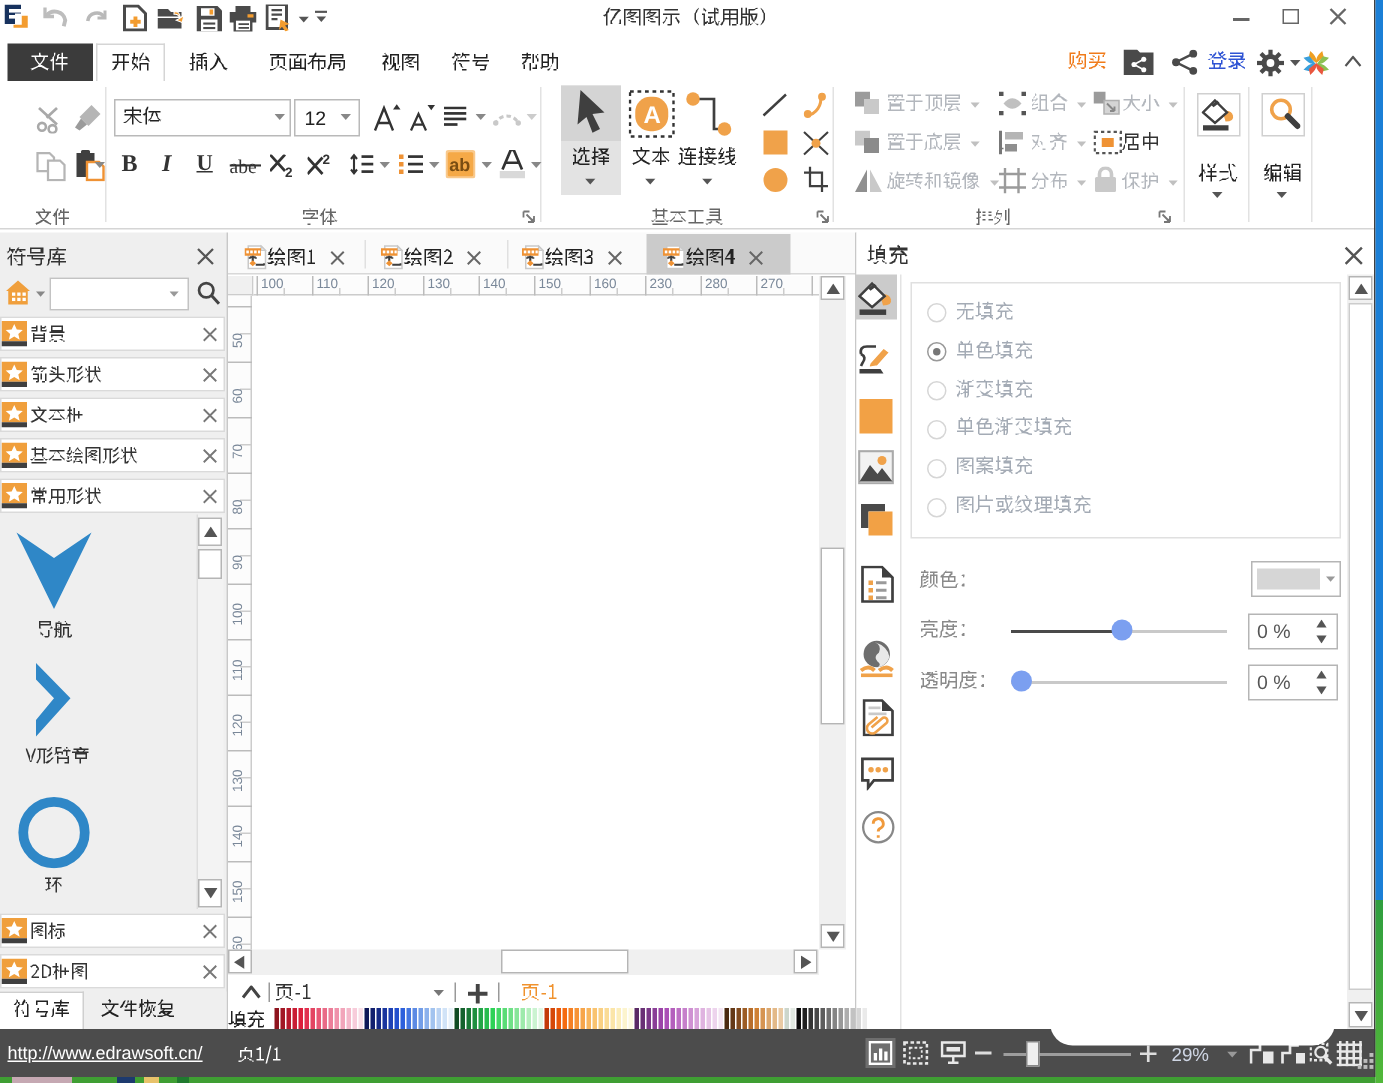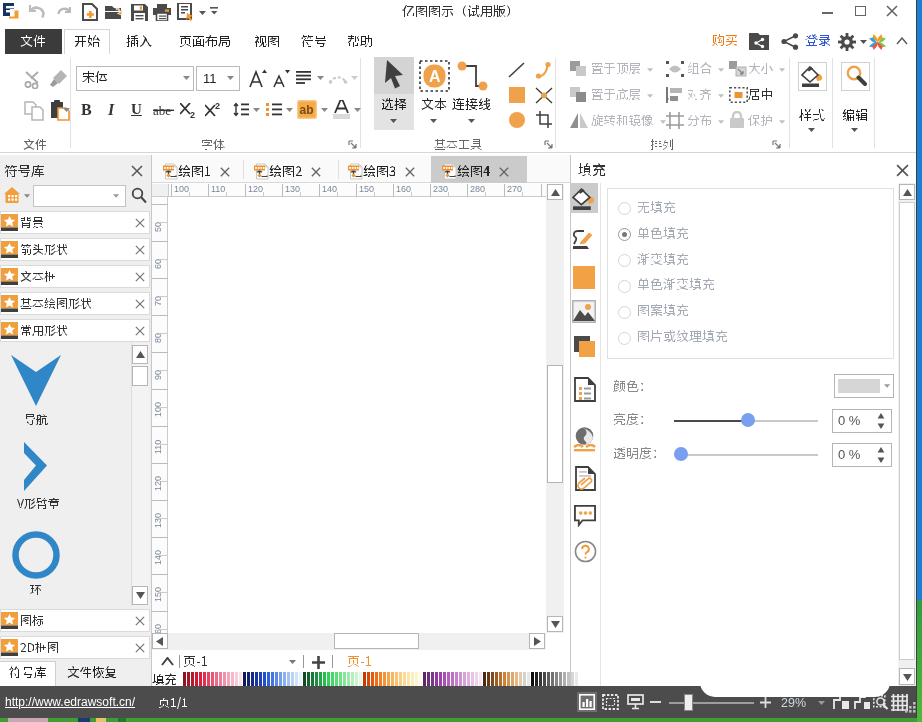--- a/index.html
+++ b/index.html
@@ -173,21 +173,21 @@
         <path transform="translate(0,11)" d="M9 -8 10 -7Q9 -5 8 -4Q6 -2 5 -1Q3 0 1 1Q1 1 1 1Q1 1 1 0Q1 0 0 0Q3 -1 4 -2Q6 -3 7 -4Q8 -6 9 -8ZM3 -8Q4 -6 5 -4Q6 -3 8 -2Q10 -0 12 0Q12 0 11 0Q11 0 11 1Q11 1 11 1Q9 0 7 -1Q6 -2 4 -4Q3 -5 2 -7ZM1 -8H11V-7H1ZM5 -10 6 -10Q6 -10 7 -9Q7 -9 7 -8L6 -8Q6 -8 6 -9Q5 -9 5 -10Z M19 -10H20V1H19ZM17 -9 18 -9Q18 -8 18 -8Q17 -7 17 -6Q17 -5 16 -5Q16 -5 16 -5Q16 -5 16 -5Q16 -5 16 -5Q16 -6 16 -7Q17 -7 17 -8Q17 -9 17 -9ZM17 -8H23V-7H17ZM16 -4H23V-3H16ZM15 -10 16 -10Q16 -9 15 -8Q15 -7 14 -6Q14 -5 13 -4Q13 -4 13 -5Q13 -5 13 -5Q12 -5 12 -5Q13 -6 13 -7Q14 -7 14 -8Q15 -9 15 -10ZM14 -7 15 -8 15 -8V1H14Z" fill="#666"></path>
       </svg></div>
 <div class="abs" style="left:76px;top:66px;width:118px;height:25px;background:#fff;border:1px solid #b9b9b9"></div>
 <div style="position:absolute;left:82px;top:71px;"><svg width="27" height="16" viewBox="0 0 27 16">
         <path transform="translate(0,11)" d="M1 -6H12V-5H1ZM6 -8H7V1H6ZM5 -5 6 -5Q6 -4 5 -3Q4 -2 3 -1Q2 -0 1 0Q1 0 1 0Q1 0 1 -0Q1 -0 0 -0Q1 -1 2 -1Q3 -2 3 -2Q4 -3 5 -4Q5 -5 5 -5ZM7 -5Q8 -5 8 -4Q9 -3 10 -2Q10 -2 11 -1Q12 -1 13 -0Q12 -0 12 -0Q12 -0 12 0Q12 0 12 0Q11 -0 10 -1Q10 -1 9 -2Q8 -3 8 -3Q7 -4 7 -5ZM1 -9H12V-7H11V-8H2V-7H1ZM6 -11 7 -11Q7 -11 7 -10Q7 -10 7 -9L6 -9Q6 -9 6 -10Q6 -10 6 -11Z M16 -11 17 -11Q17 -10 16 -8Q16 -7 15 -6Q15 -5 14 -5Q14 -5 14 -5Q14 -5 14 -5Q13 -6 13 -6Q14 -6 15 -7Q15 -8 15 -9Q16 -10 16 -11ZM15 -8 16 -8 16 -8V1H15ZM21 -11H21V1H21ZM17 -8H25V-7H17ZM18 -2H24V-1H18ZM22 -8Q22 -7 23 -6Q23 -4 24 -3Q25 -2 26 -2Q25 -2 25 -2Q25 -1 25 -1Q24 -2 23 -3Q23 -4 22 -5Q22 -6 21 -8ZM20 -8 21 -8Q20 -6 20 -5Q19 -4 19 -3Q18 -2 17 -1Q17 -1 17 -1Q17 -1 17 -2Q16 -2 16 -2Q17 -2 18 -3Q19 -4 19 -6Q20 -7 20 -8Z" fill="#222"></path>
       </svg></div>
 <svg class="abs" style="left:183px;top:76px" width="8" height="5" viewBox="0 0 8 5">
       <path d="M0 0 l3.5 4 3.5 -4z" fill="#888"></path>
     </svg>
 <div class="abs" style="left:196px;top:66px;width:44px;height:25px;background:#fff;border:1px solid #b9b9b9"></div>
-<div class="abs" style="left:203px;top:71px;width:16px;height:15px;font-size:13px;color:#222">11</div>
+<div class="abs" style="left:203px;top:71px;width:16px;height:15px;font-size:13px;color:#222">12</div>
 <svg class="abs" style="left:227px;top:76px" width="8" height="5" viewBox="0 0 8 5">
       <path d="M0 0 l3.5 4 3.5 -4z" fill="#888"></path>
     </svg>
 <svg class="abs" style="left:249px;top:69px" width="19" height="19" viewBox="0 0 19 19">
 <path d="M1 18 L7 3 L13 18 M3 13 h8" stroke="#333" stroke-width="1.6" fill="none"></path>
 <path d="M13 4 l2.5-3.5 2.5 3.5z" fill="#333"></path>
     </svg>
 <svg class="abs" style="left:272px;top:69px" width="19" height="19" viewBox="0 0 19 19">
 <path d="M2 18 L7 7 L12 18 M3.5 14 h7" stroke="#333" stroke-width="1.5" fill="none"></path>
 <path d="M13 1 l2.5 3.5 2.5-3.5z" fill="#333"></path>

